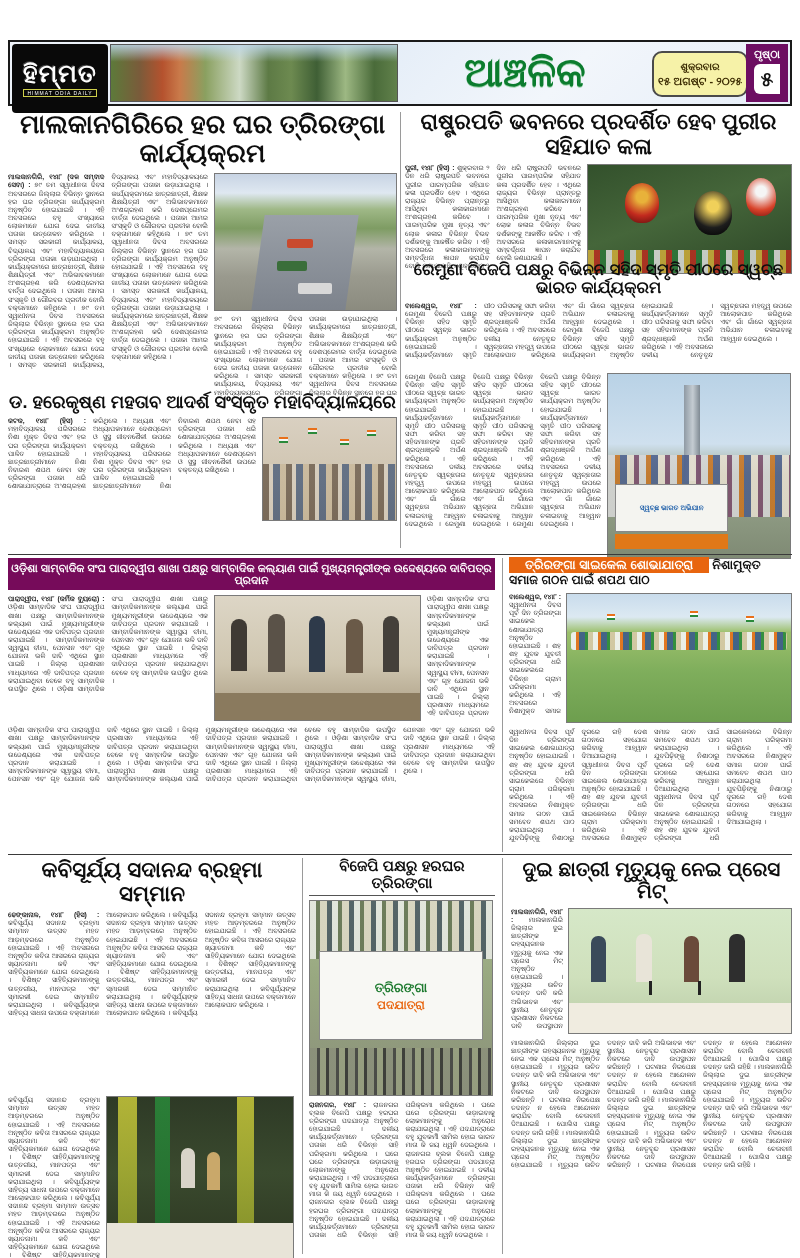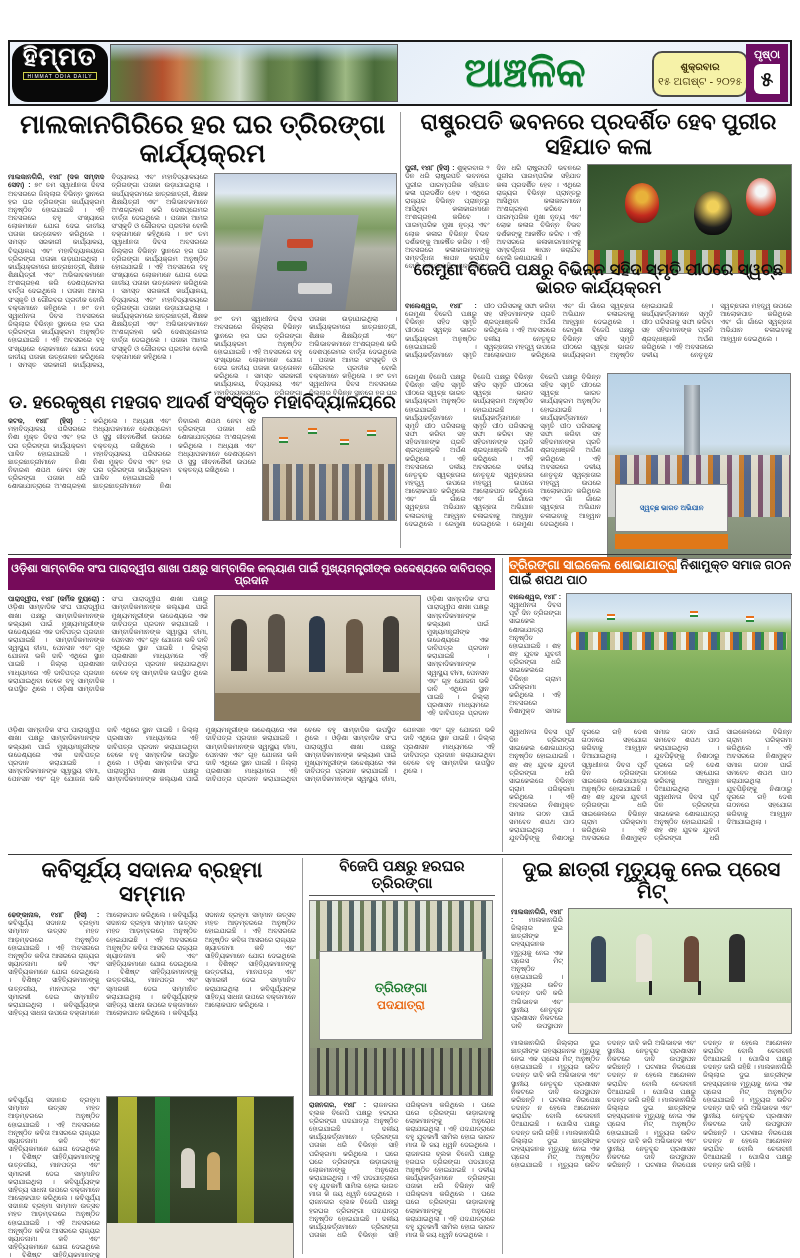--- a/index.html
+++ b/index.html
@@ -2,35 +2,35 @@
 <html><head>
 <meta charset="utf-8">
 <style>
   * { margin:0; padding:0; box-sizing:border-box; }
   body { background:#ffffff; font-family:"Liberation Sans", sans-serif; }
   .page { position:relative; width:800px; height:1258px; background:#ffffff; overflow:hidden; margin:0 auto; }
 
   
   .masthead { position:absolute; left:8px; top:40px; width:784px; height:66px;
     border:2px solid #1a1a1a; background:linear-gradient(135deg,#eef3fa 0%,#e2ecf7 40%,#f2f6fb 70%,#e6eef8 100%); }
-  .logo-box { position:absolute; left:2px; top:2px; width:96px; height:58px; background:#090909;
-    border-radius:16px; display:flex; flex-direction:column; align-items:center; }
+  .logo-box { position:absolute; left:2px; top:2px; width:96px; height:69px; background:#090909;
+    border-radius:4px; display:flex; flex-direction:column; align-items:center; justify-content:center; }
   .logo-main { color:#fdfdfd; font-size:25px; font-weight:bold; letter-spacing:1px;
     text-shadow:1px 1px 0 #000, -1px -1px 0 #444; line-height:1; }
   .logo-sub { margin-top:3px; font-size:5px; color:#fff; border:1px solid #cfcf4a; padding:0 3px; letter-spacing:1px; }
   .mast-photo { position:absolute; left:100px; top:2px; width:288px; height:58px; border:1px solid #555;
     background:
       linear-gradient(180deg, rgba(190,215,235,.85) 0%, rgba(190,215,235,0) 30%),
       linear-gradient(90deg,#5d7a3a 0%,#7a5b3a 10%,#b5522e 18%,#c97a4a 24%,#8aa060 33%,#cdd9c4 45%,#5d7a45 55%,#6d8a50 63%,#3f5f35 72%,#9db883 82%,#4a6b3a 92%,#61814b 100%); }
   .mast-title { position:absolute; left:392px; top:2px; width:246px; height:58px; display:flex; align-items:center; justify-content:center; }
   .mast-title span { color:#0b7c2e; font-size:40px; font-weight:bold; text-shadow:0 1px 0 #9bd3aa; }
   .date-box { position:absolute; left:642px; top:9px; width:96px; height:46px; background:#f6f2a8;
     border:2px solid #4a4a4a; border-radius:10px; display:flex; flex-direction:column; align-items:center; justify-content:center; }
   .date-day { font-size:10px; font-weight:bold; color:#3a2a00; }
-  .date-date { font-size:11px; font-weight:normal; color:#3a2a00; margin-top:2px; }
+  .date-date { font-size:11px; font-weight:bold; color:#3a2a00; margin-top:2px; }
   .page-box { position:absolute; right:2px; top:2px; width:42px; height:58px; background:#6d0e62;
     display:flex; flex-direction:column; align-items:center; justify-content:flex-start; padding-top:4px; }
   .page-label { color:#ffffff; font-size:11px; font-weight:bold; }
   .page-num { margin-top:3px; background:#ffffff; color:#111; width:26px; height:30px; border-radius:6px 0 0 6px;
     display:flex; align-items:center; justify-content:center; font-size:20px; font-weight:bold; }
 
   
   .headline { font-weight:bold; color:#0d0d0d; text-align:center; line-height:1.12; }
   .dateline { font-weight:bold; }
   .body-seg { font-size:6.8px; line-height:1.2; color:#1c1c1c; text-align:justify; overflow:hidden; column-gap:7px; }
@@ -107,21 +107,21 @@
   .ph-office .p1 { left:8%; top:18%; width:16px; height:52px; background:#3f3a34; border-radius:8px 8px 0 0; }
   .ph-office .p2 { left:26%; top:14%; width:17px; height:58px; background:#5a5248; border-radius:8px 8px 0 0; }
   .ph-office .p3 { left:46%; top:16%; width:16px; height:56px; background:#2e3a4a; border-radius:8px 8px 0 0; }
   .ph-office .p4 { left:64%; top:18%; width:17px; height:54px; background:#6a5a48; border-radius:8px 8px 0 0; }
   .ph-office .p5 { left:82%; top:16%; width:16px; height:56px; background:#44403a; border-radius:8px 8px 0 0; }
   .ph-office .desk { left:0; bottom:0; width:100%; height:22%; background:#8a7a5e; }
   .par-bottom { margin-top:5px; height:128px; }
 
   .art-cycle { position:absolute; left:502px; top:558px; width:290px; height:294px; border-left:1px solid #9a9a9a; padding-left:6px; }
   .cycle-head { font-size:12.5px; font-weight:bold; color:#0d0d0d; margin-bottom:5px; line-height:1.2; }
-  .orange-label { background:#e8650f; color:#ffffff; padding:1px 0; margin-right:3px; }
+  .orange-label { background:#e8650f; color:#ffffff; padding:1px 16px; margin-right:3px; }
   .cyc-row { display:flex; gap:5px; }
   .cyc-left { width:52px; height:130px; }
   .ph-field { width:226px; height:130px; background:linear-gradient(180deg,#c9dcec 0%,#dce9f2 18%,#9cc06c 30%,#7fae5c 60%,#6d9e4e 100%); }
   .ph-field .line { left:2%; top:30%; width:96%; height:14%;
     background:repeating-linear-gradient(90deg,#f5f5f5 0 5px,#e8701a 5px 8px,#3a5a8a 8px 14px,#2a8a3a 14px 17px,#d8c9a8 17px 22px); border-radius:3px; opacity:.9; }
   .ph-field .flag1 { left:18%; top:16%; width:8px; height:6px; background:linear-gradient(180deg,#e8701a 33%,#fff 33% 66%,#2a8a3a 66%); }
   .ph-field .flag2 { left:55%; top:13%; width:8px; height:6px; background:linear-gradient(180deg,#e8701a 33%,#fff 33% 66%,#2a8a3a 66%); }
   .ph-field .flag3 { left:80%; top:17%; width:8px; height:6px; background:linear-gradient(180deg,#e8701a 33%,#fff 33% 66%,#2a8a3a 66%); }
   .cyc-bottom { margin-top:5px; height:128px; }
 

